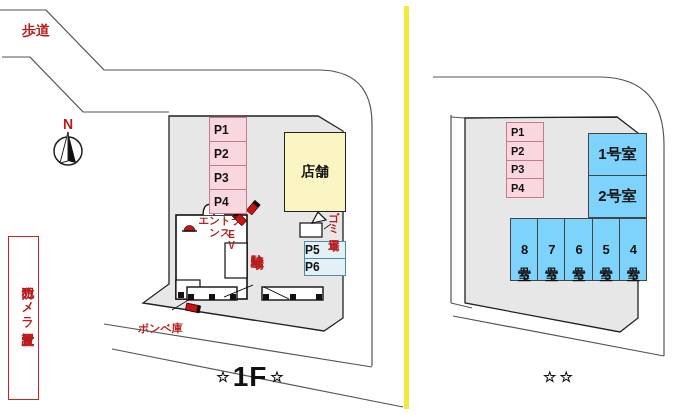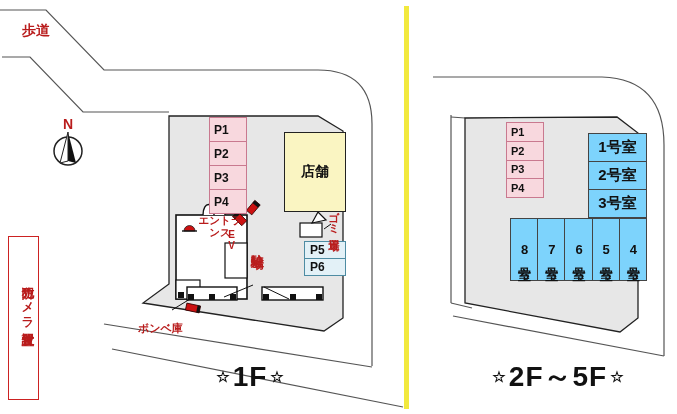--- a/index.html
+++ b/index.html
@@ -11,21 +11,21 @@
   
   .group{position:absolute;box-sizing:border-box;display:flex;margin-left:32px;}
   .col{flex-direction:column;}
   .row{flex-direction:row;}
   .group .cell{flex:1;display:flex;align-items:center;box-sizing:border-box;font-weight:bold;}
   .pink{background:#f8d8de;border:1.5px solid #c9798f;}
   .pink .cell{border-top:1.5px solid #c9798f;padding-left:4px;font-size:12px;}
   .pink .cell:first-child{border-top:none;}
   .pink.small .cell{font-size:11px;}
   .blue{background:#e3f1f7;border:1.5px solid #4e8ca3;}
-  .blue .cell{border-top:1.5px solid #4e8ca3;padding-left:5px;font-size:12px;}
+  .blue .cell{border-top:1.5px solid #4e8ca3;font-size:12px;}
   .blue .cell:first-child{border-top:none;}
   .yellow{background:#7dd3fc;border:1.2px solid #444;}
   .yellow .cell{border-top:1.2px solid #444;justify-content:center;font-size:15px;}
   .yellow .cell:first-child{border-top:none;}
   .yellow.hrow .cell{border-top:none;border-left:1.2px solid #444;justify-content:center;
         font-size:13px;writing-mode:vertical-rl;text-orientation:upright;align-items:center;}
   .yellow.hrow .cell:first-child{border-left:none;}
   .shop{position:absolute;box-sizing:border-box;background:#faf5c2;border:1.5px solid #222;
         display:flex;align-items:center;justify-content:center;font-weight:bold;font-size:14px;}
   .divider{position:absolute;background:#f2e93e;}
@@ -161,30 +161,28 @@
   <div class="group col pink small" style="left:474px;top:122px;width:38px;height:76px;">
     <div class="cell">P1</div>
     <div class="cell">P2</div>
     <div class="cell">P3</div>
     <div class="cell">P4</div>
   </div>
 
   <div class="group col yellow" style="left:556px;top:133px;width:59px;height:85px;">
     <div class="cell">1号室</div>
     <div class="cell">2号室</div>
-    <div class="cell">3号室</div>
   </div>
 
   <div class="group row yellow hrow" style="left:478px;top:218px;width:137px;height:63px;">
     <div class="cell">8号室</div>
     <div class="cell">7号室</div>
     <div class="cell">6号室</div>
     <div class="cell">5号室</div>
     <div class="cell">4号室</div>
   </div>
 
   <div class="caption" style="left:482px;top:362px;width:152px;height:30px;">
     <span class="star">☆</span>
-    <span class="ftext">2F～5F</span>
     <span class="star">☆</span>
   </div>
 
 </div>
 
 </body></html>

